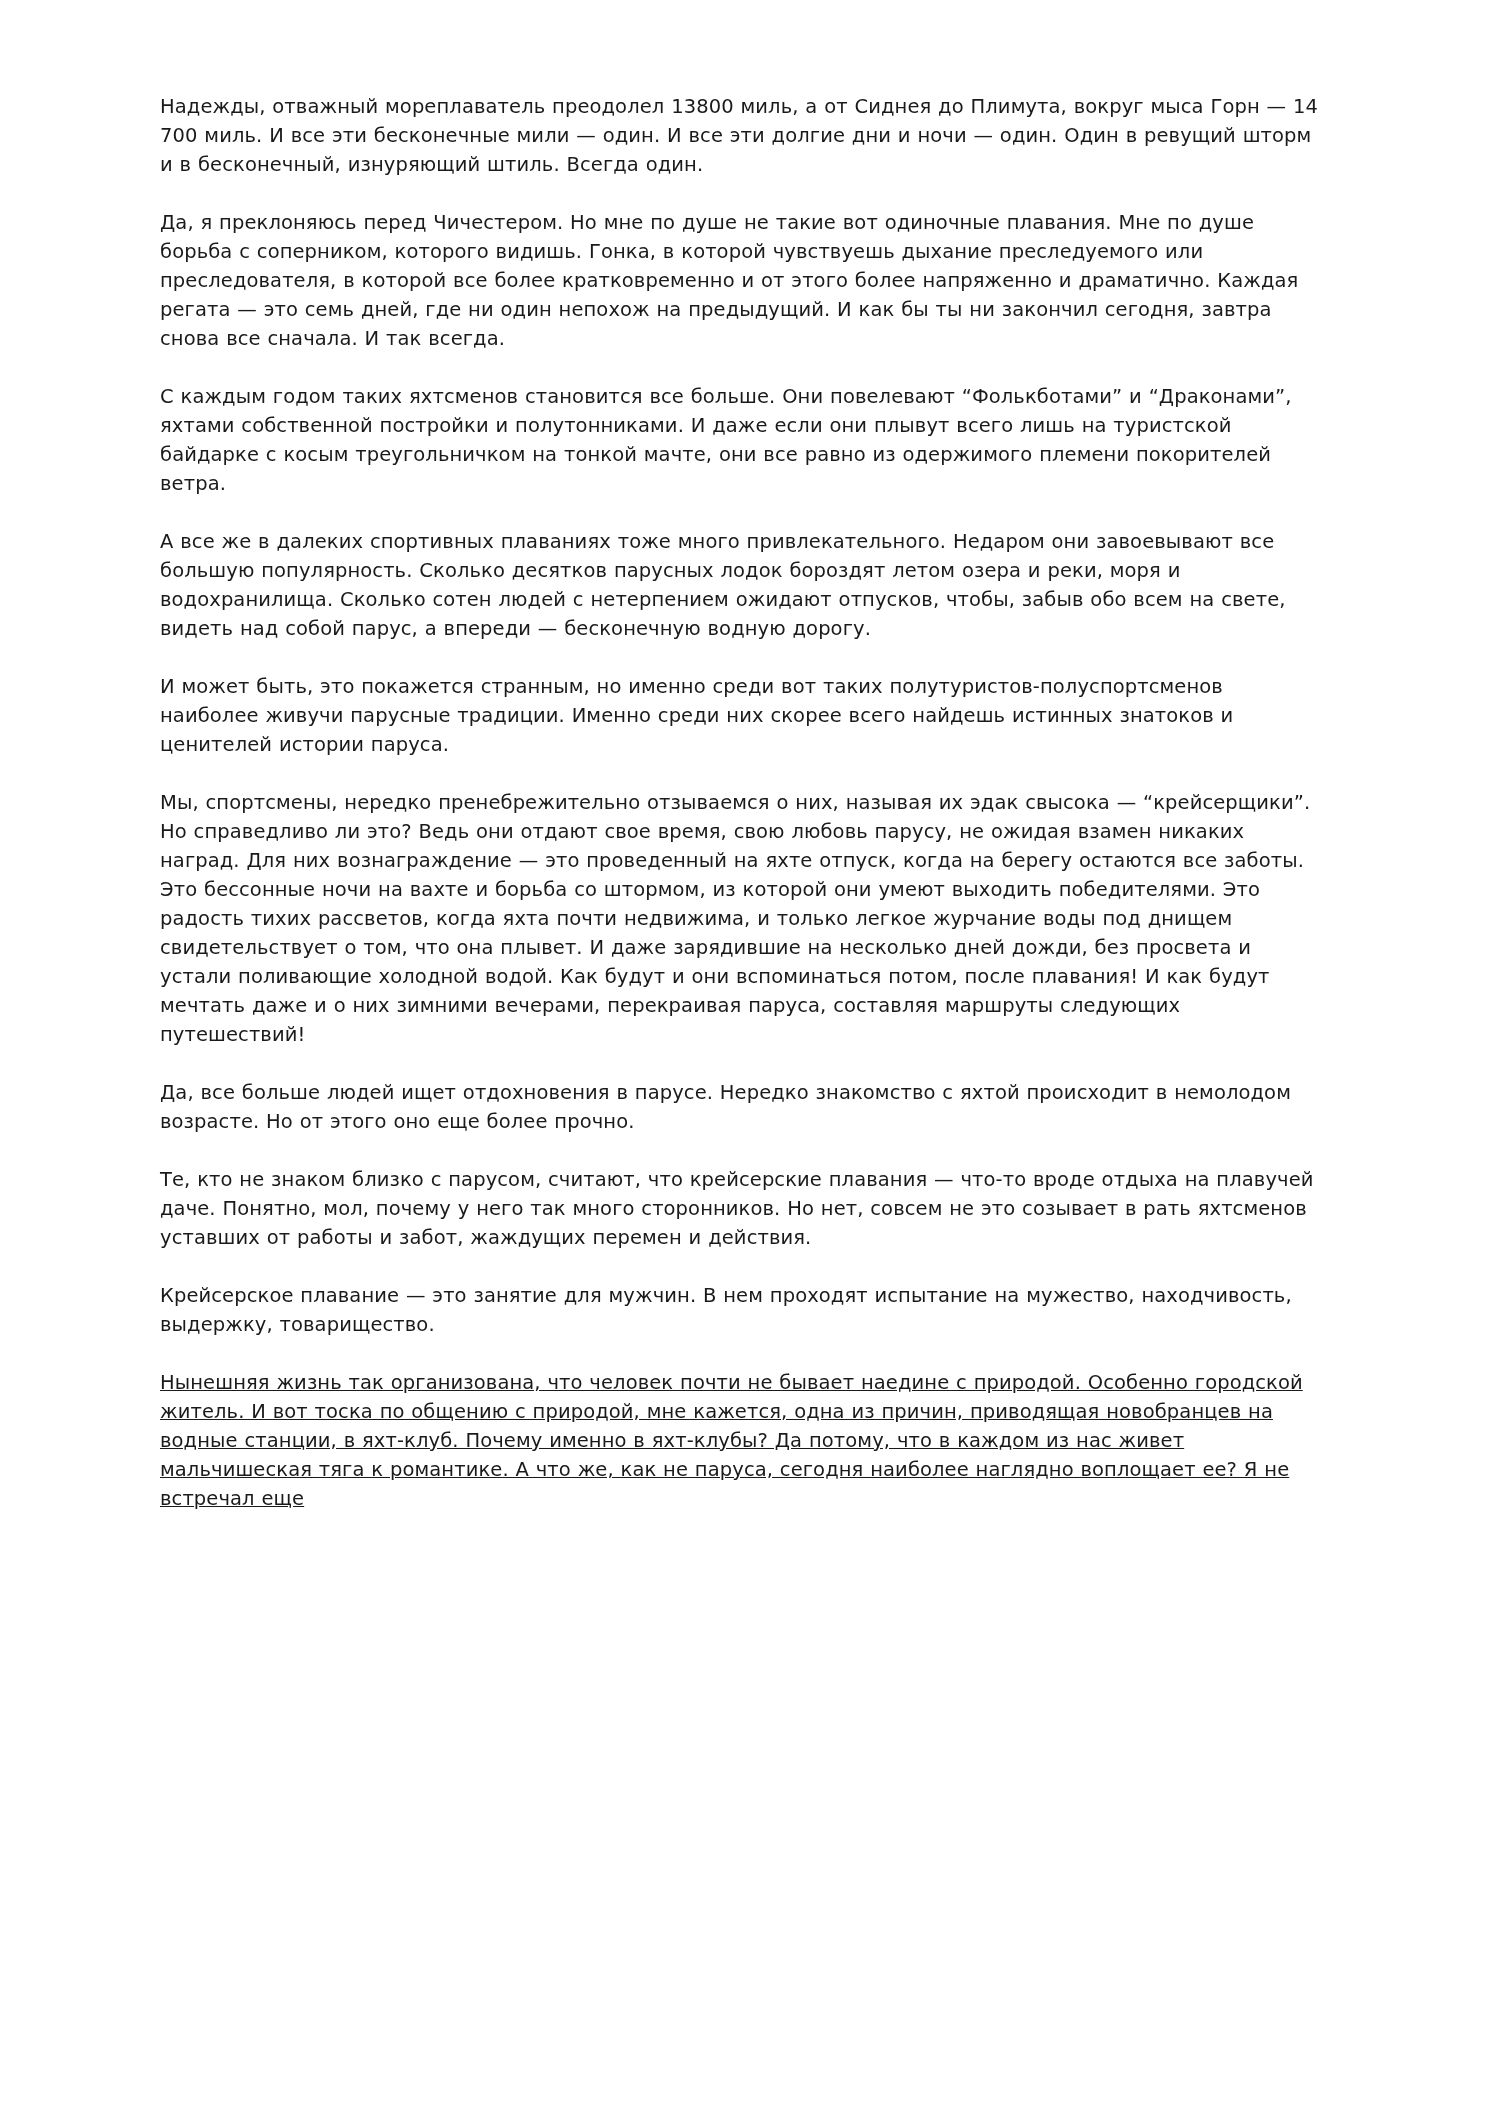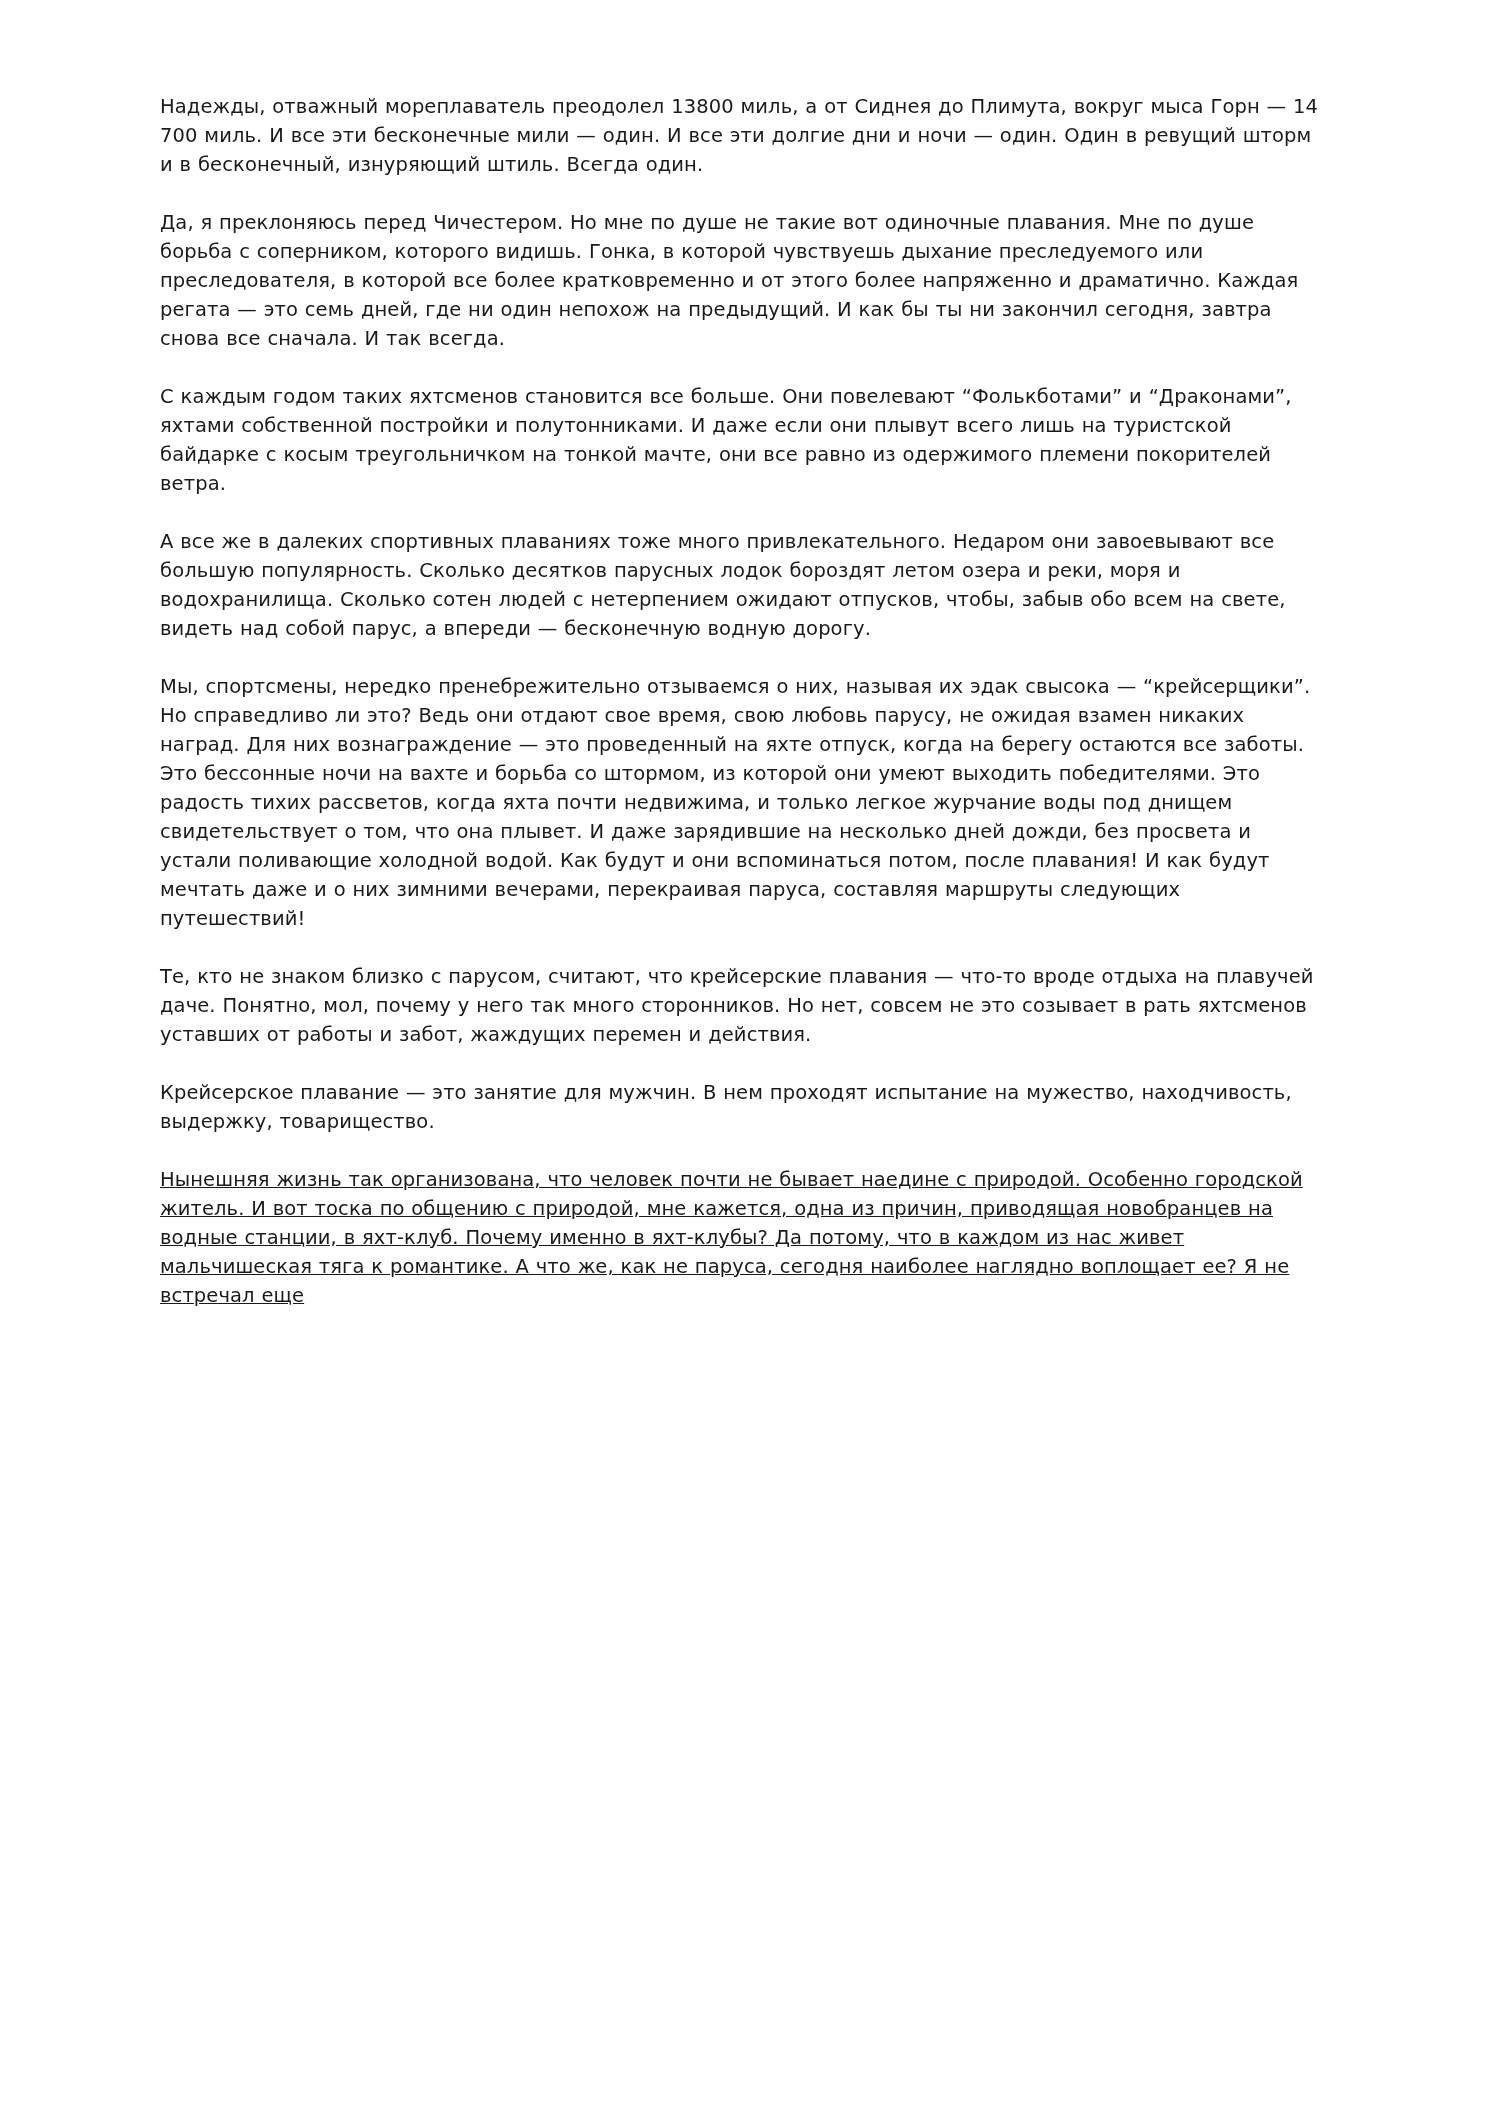--- a/index.html
+++ b/index.html
@@ -35,17 +35,19 @@
   }
 </style>
 </head>
 <body>
 
 <div class="page">
   <p>Надежды, отважный мореплаватель преодолел 13800 миль, а от Сиднея до Плимута, вокруг мыса Горн — 14 700 миль. И все эти бесконечные мили — один. И все эти долгие дни и ночи — один. Один в ревущий шторм и в бесконечный, изнуряющий штиль. Всегда один.</p>
   <p>Да, я преклоняюсь перед Чичестером. Но мне по душе не такие вот одиночные плавания. Мне по душе борьба с соперником, которого видишь. Гонка, в которой чувствуешь дыхание преследуемого или преследователя, в которой все более кратковременно и от этого более напряженно и драматично. Каждая регата — это семь дней, где ни один непохож на предыдущий. И как бы ты ни закончил сегодня, завтра снова все сначала. И так всегда.</p>
   <p>С каждым годом таких яхтсменов становится все больше. Они повелевают “Фолькботами” и “Драконами”, яхтами собственной постройки и полутонниками. И даже если они плывут всего лишь на туристской байдарке с косым треугольничком на тонкой мачте, они все равно из одержимого племени покорителей ветра.</p>
   <p>А все же в далеких спортивных плаваниях тоже много привлекательного. Недаром они завоевывают все большую популярность. Сколько десятков парусных лодок бороздят летом озера и реки, моря и водохранилища. Сколько сотен людей с нетерпением ожидают отпусков, чтобы, забыв обо всем на свете, видеть над собой парус, а впереди — бесконечную водную дорогу.</p>
+  <p>И может быть, это покажется странным, но именно среди вот таких полутуристов-полуспортсменов наиболее живучи парусные традиции. Именно среди них скорее всего найдешь истинных знатоков и ценителей истории паруса.</p>
   <p>Мы, спортсмены, нередко пренебрежительно отзываемся о них, называя их эдак свысока — “крейсерщики”. Но справедливо ли это? Ведь они отдают свое время, свою любовь парусу, не ожидая взамен никаких наград. Для них вознаграждение — это проведенный на яхте отпуск, когда на берегу остаются все заботы. Это бессонные ночи на вахте и борьба со штормом, из которой они умеют выходить победителями. Это радость тихих рассветов, когда яхта почти недвижима, и только легкое журчание воды под днищем свидетельствует о том, что она плывет. И даже зарядившие на несколько дней дожди, без просвета и устали поливающие холодной водой. Как будут и они вспоминаться потом, после плавания! И как будут мечтать даже и о них зимними вечерами, перекраивая паруса, составляя маршруты следующих путешествий!</p>
+  <p>Да, все больше людей ищет отдохновения в парусе. Нередко знакомство с яхтой происходит в немолодом возрасте. Но от этого оно еще более прочно.</p>
   <p>Те, кто не знаком близко с парусом, считают, что крейсерские плавания — что-то вроде отдыха на плавучей даче. Понятно, мол, почему у него так много сторонников. Но нет, совсем не это созывает в рать яхтсменов уставших от работы и забот, жаждущих перемен и действия.</p>
   <p>Крейсерское плавание — это занятие для мужчин. В нем проходят испытание на мужество, находчивость, выдержку, товарищество.</p>
   <p>Нынешняя жизнь так организована, что человек почти не бывает наедине с природой. Особенно городской житель. И вот тоска по общению с природой, мне кажется, одна из причин, приводящая новобранцев на водные станции, в яхт-клуб. Почему именно в яхт-клубы? Да потому, что в каждом из нас живет мальчишеская тяга к романтике. А что же, как не паруса, сегодня наиболее наглядно воплощает ее? Я не встречал еще</p>
 </div>
 
 </body></html>

